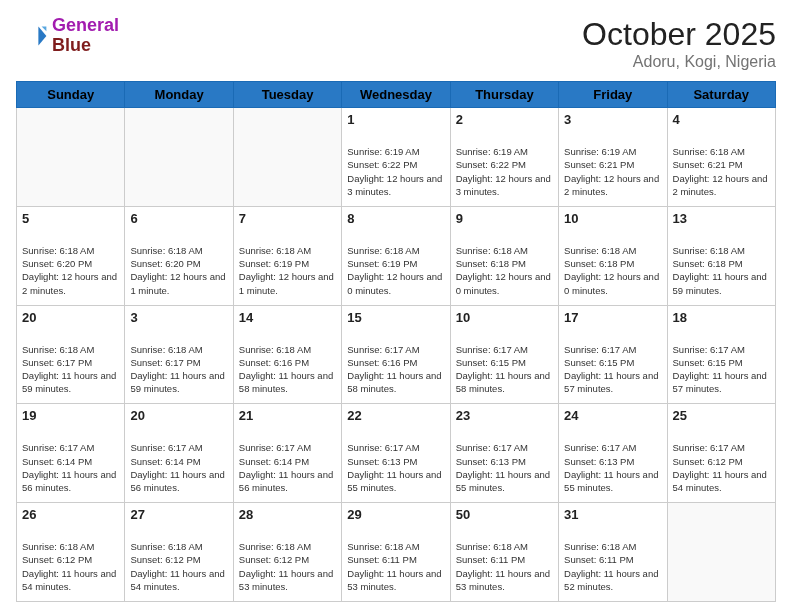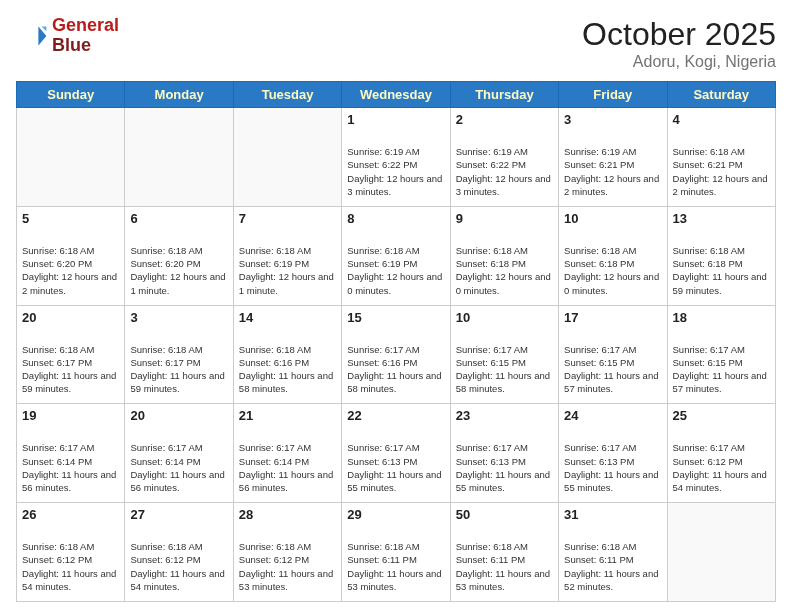--- a/index.html
+++ b/index.html
@@ -26,21 +26,21 @@
     .logo {
       display: flex;
       align-items: center;
       gap: 4px;
     }
     .logo-text {
       font-size: 18px;
       font-weight: bold;
       line-height: 1.1;
     }
-    .logo-general { color: #b91c1c; }
+    .logo-general { color: #a21caf; }
     .logo-blue { color: #7f1d1d; }
     .logo-icon {
       width: 32px;
       height: 32px;
     }
     .title-block {
       text-align: right;
     }
     .month-title {
       font-size: 32px;
@@ -53,21 +53,21 @@
     }
     .calendar {
       flex: 1;
       border: 1px solid #ccc;
       border-collapse: collapse;
       width: 100%;
       table-layout: fixed;
     }
     .calendar th {
       background: #2979c5;
-      color: #fef9c3;
+      color: #000000;
       text-align: center;
       padding: 5px 2px;
       font-size: 13px;
       font-weight: bold;
       border: 1px solid #1a6ab5;
     }
     .calendar td {
       vertical-align: top;
       border: 1px solid #ccc;
       padding: 4px 5px;

